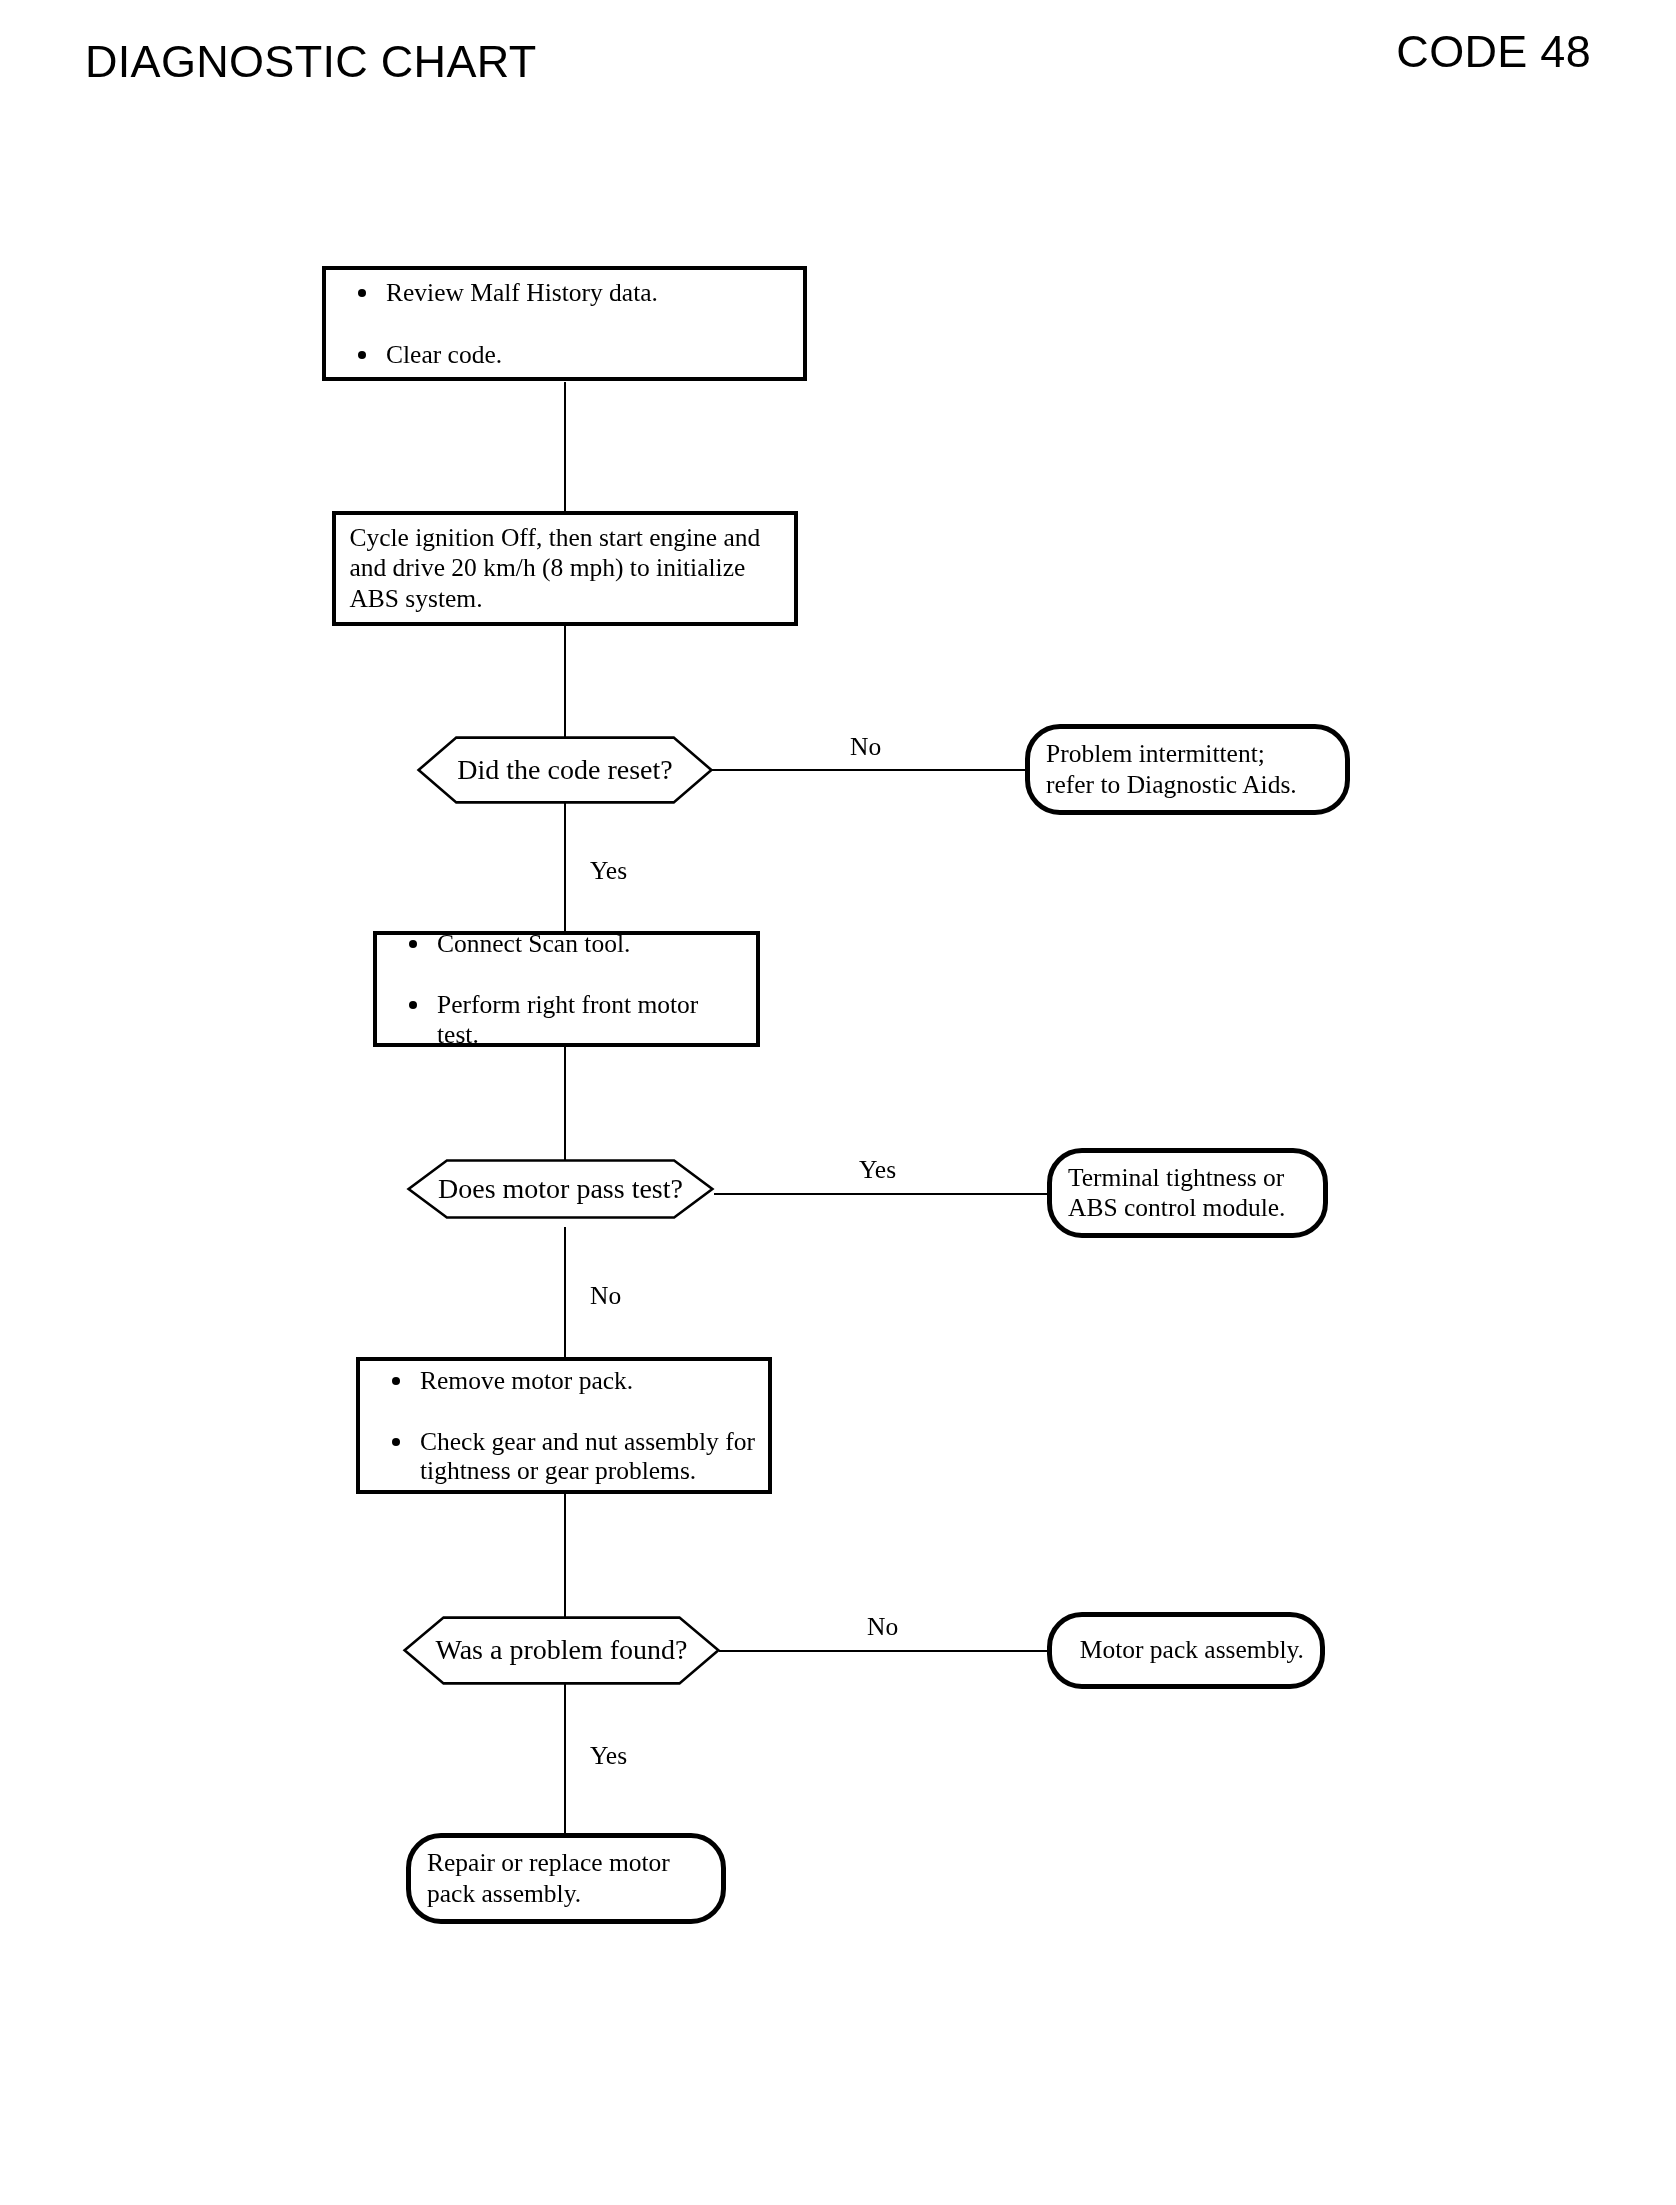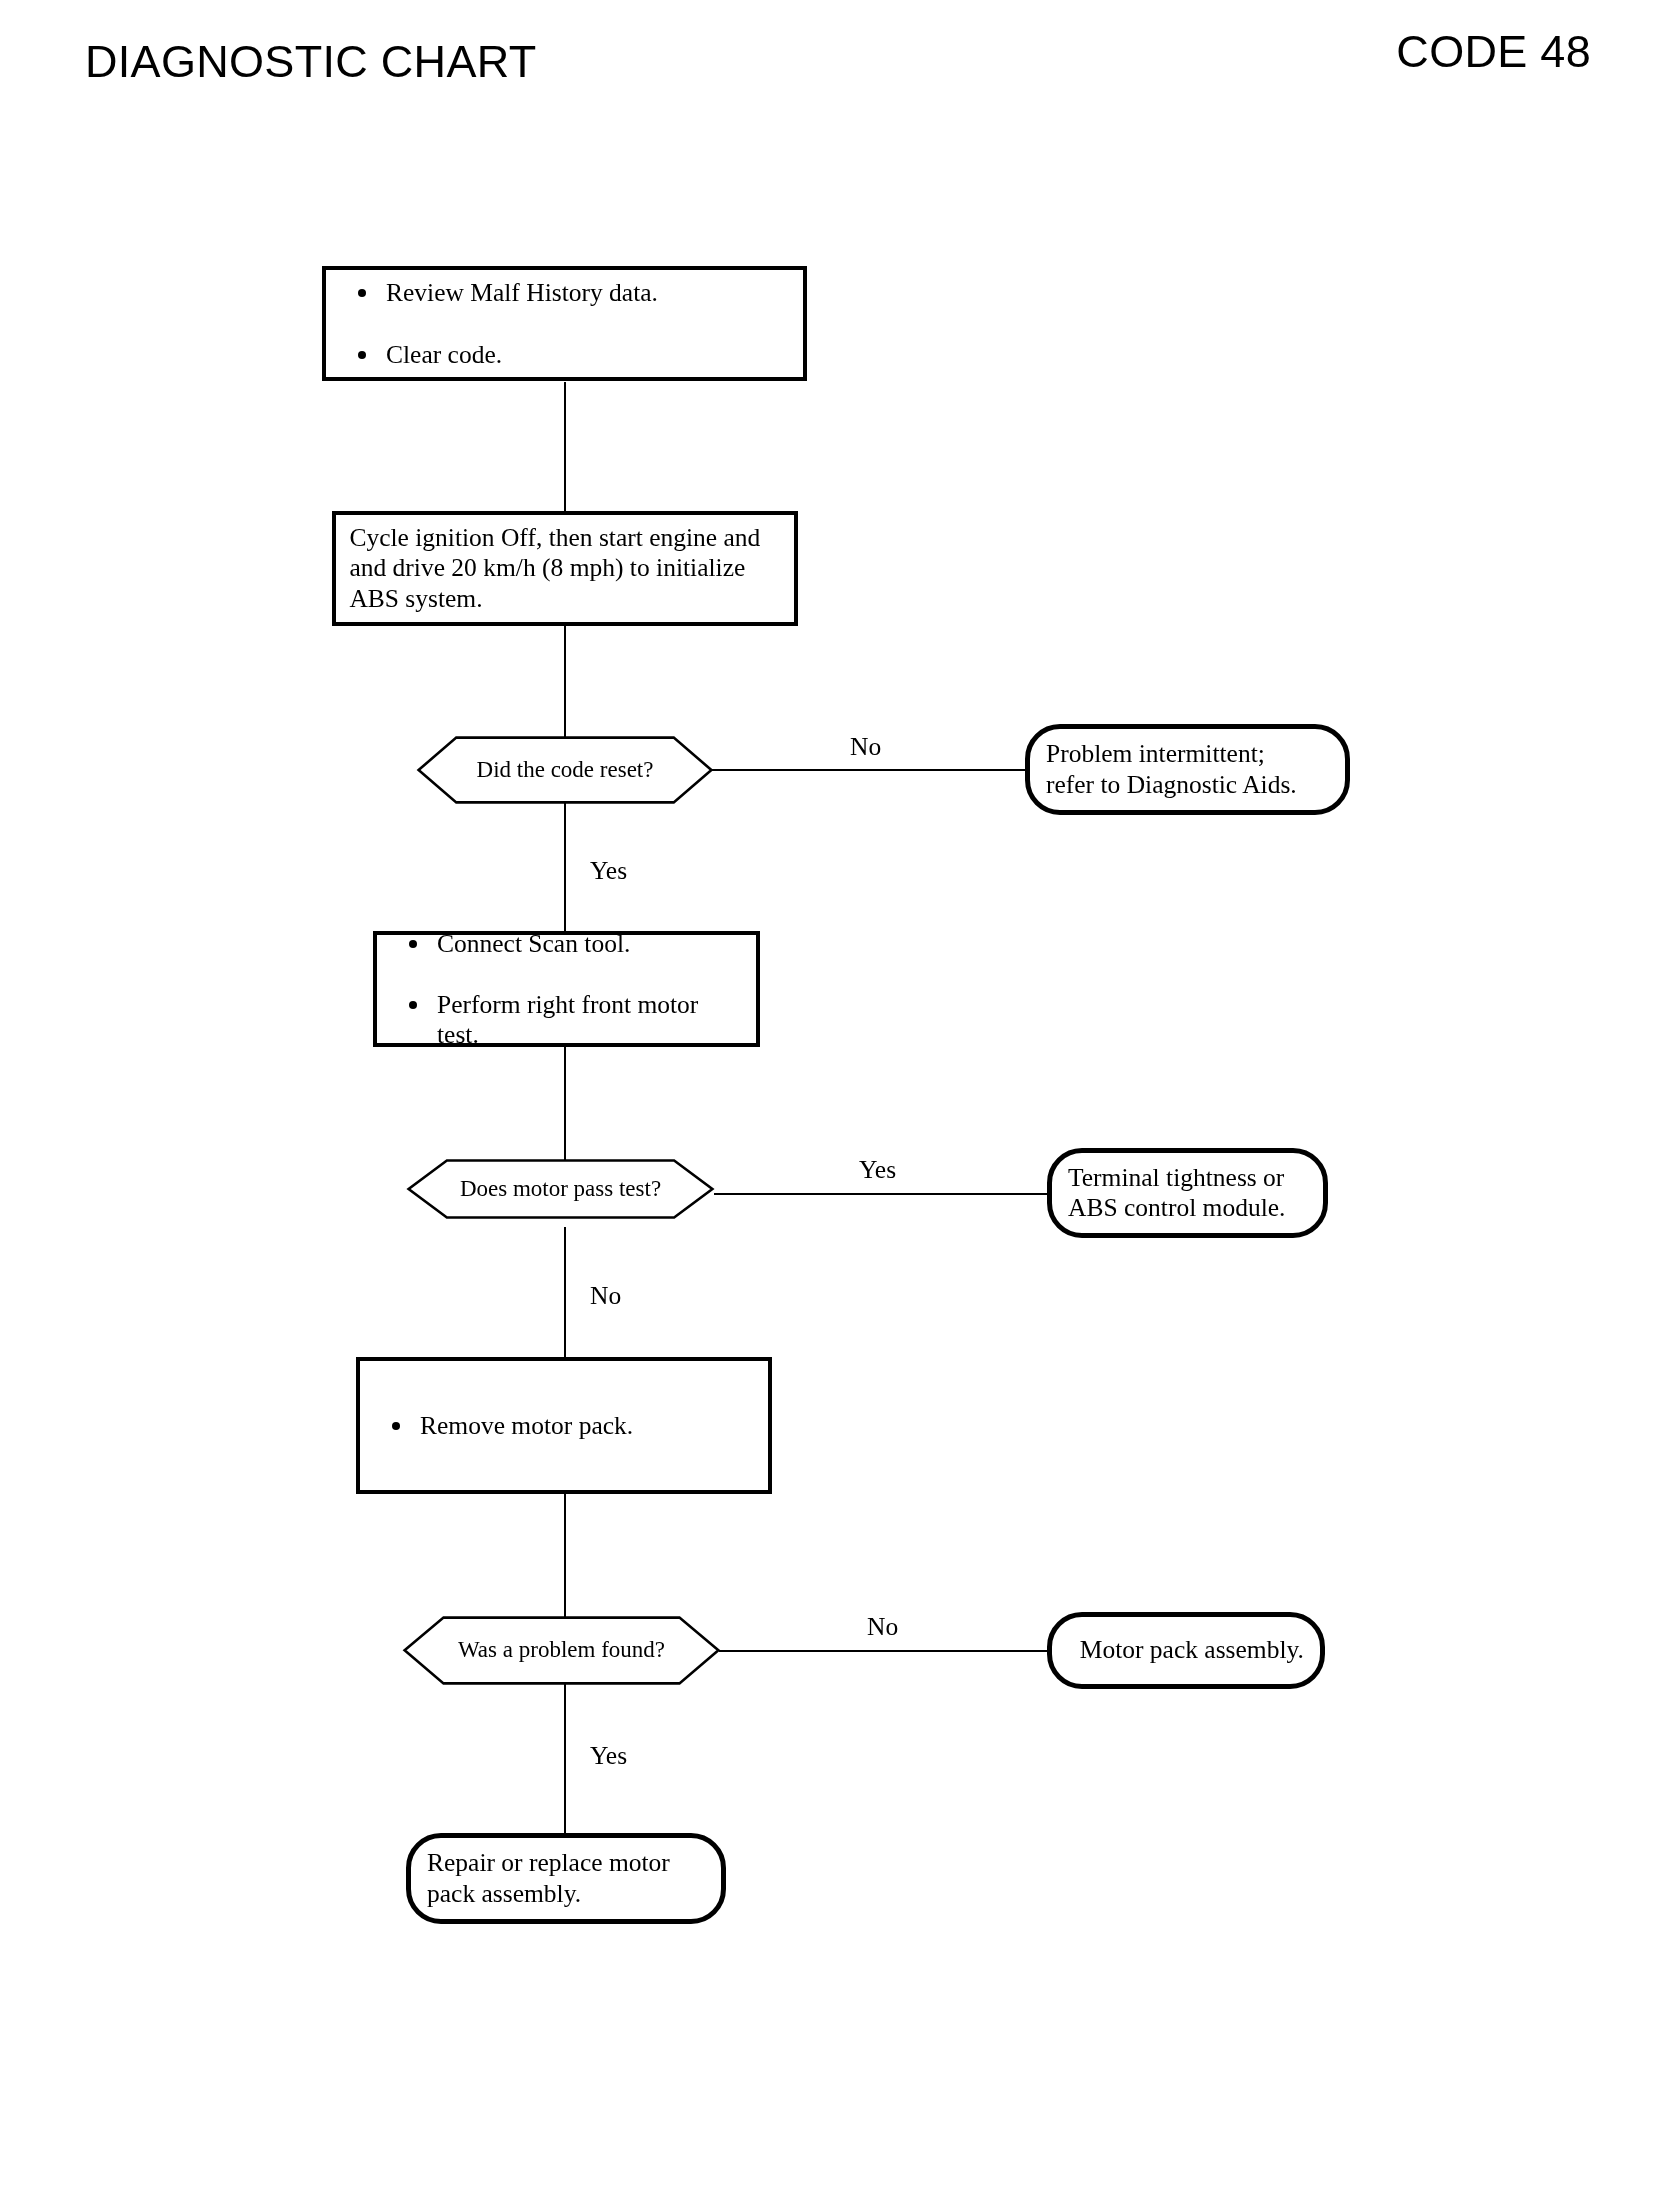--- a/index.html
+++ b/index.html
@@ -96,21 +96,21 @@
   }
   .decision .dec-label {
     position: absolute;
     left: 0;
     top: 0;
     width: 100%;
     height: 100%;
     display: flex;
     align-items: center;
     justify-content: center;
-    font-size: 23px;
+    font-size: 28px;
     line-height: 1.15;
     text-align: center;
   }
 
   
   .term {
     border: 5.5px solid #000000;
     border-radius: 35px;
     display: flex;
     flex-direction: column;
@@ -225,20 +225,25 @@
   </div>
 
   <div class="vline" style="left:564px; top:1227px; height:130px;"></div>
   <div class="branch-label" style="left:590px; top:1283px;">No</div>
 
   <div class="node proc" style="left:356px; top:1357px; width:416px; height:137px;">
     <ul class="bullets">
       <li>
         <span>Remove motor pack.</span>
       </li>
+      <li>
+        <span>Check gear and nut assembly for</span>
+        <br>
+        <span>tightness or gear problems.</span>
+      </li>
     </ul>
   </div>
 
   <div class="vline" style="left:564px; top:1493px; height:125px;"></div>
 
   <div class="node decision" style="left:404px; top:1617px; width:315px; height:67px;">
     <svg viewBox="0 0 518 111" preserveAspectRatio="none">
       <polygon points="65,1 453,1 517,55 453,110 65,110 1,55" fill="#ffffff" stroke="#000000" stroke-width="2.6" vector-effect="non-scaling-stroke"></polygon>
     </svg>
     <div class="dec-label">Was a problem found?</div>

